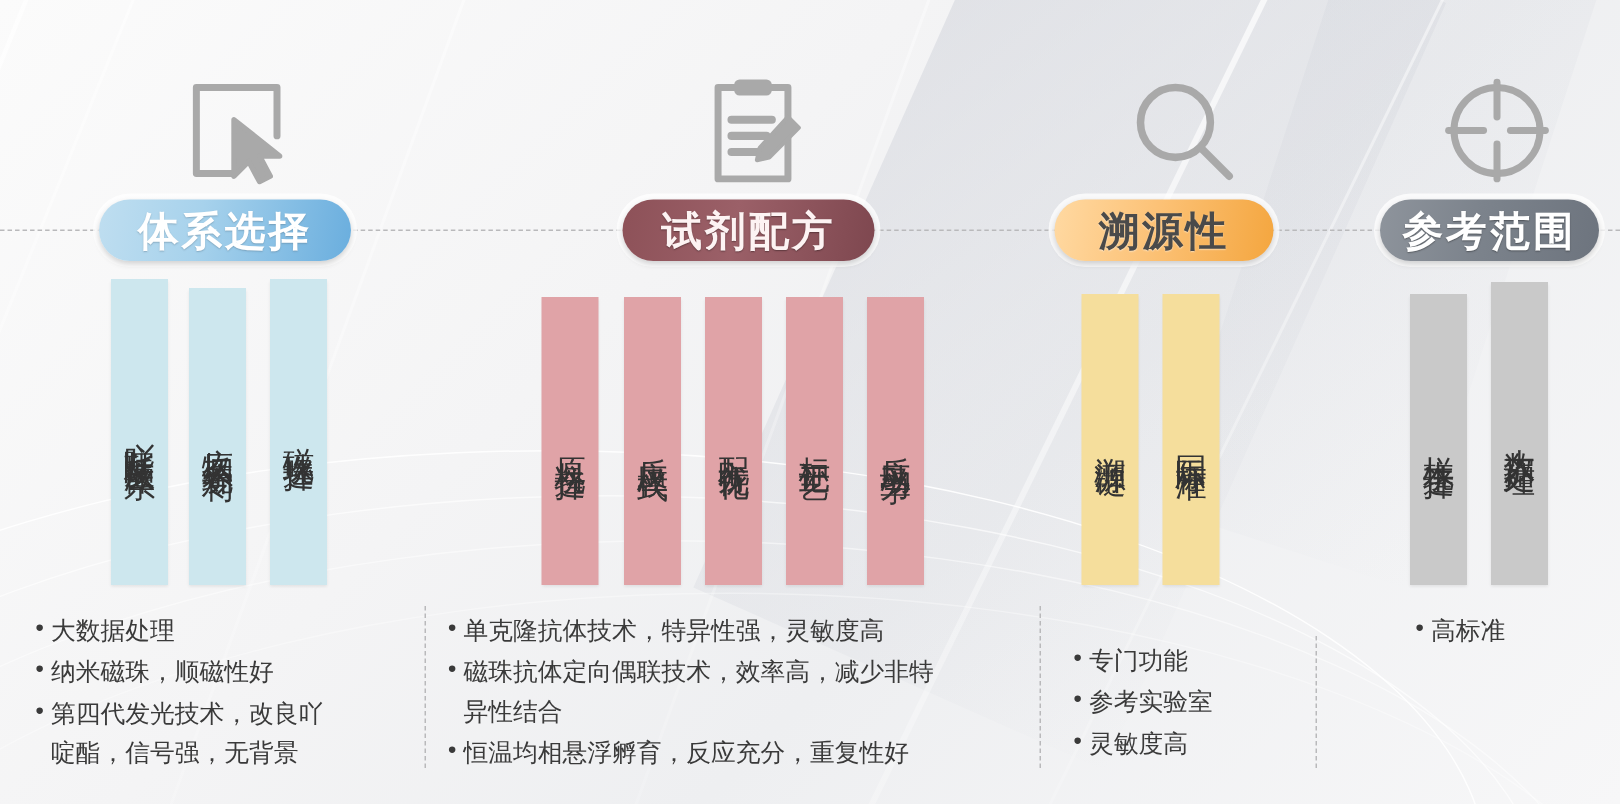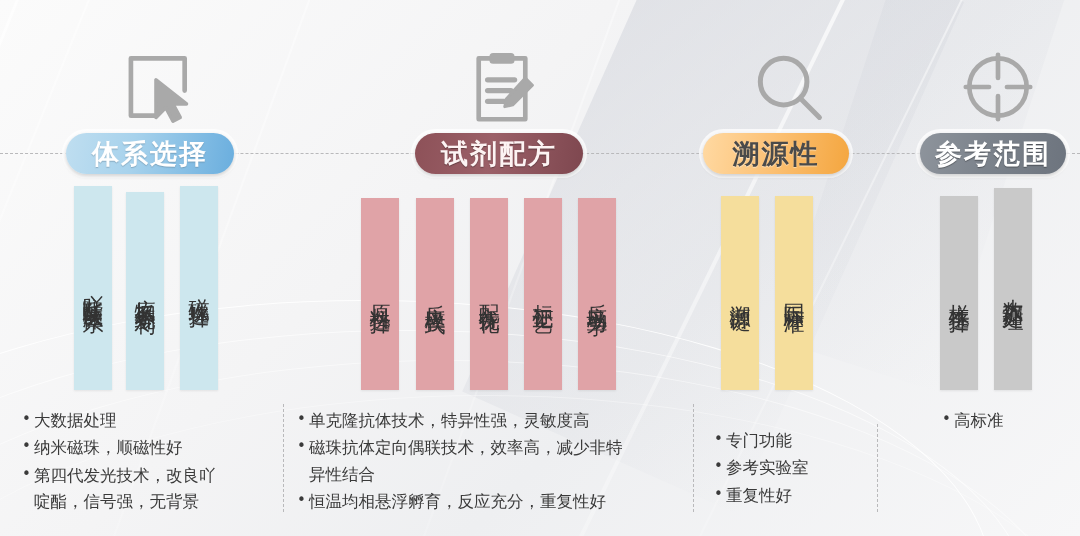--- a/index.html
+++ b/index.html
@@ -273,21 +273,21 @@
       <li>磁珠抗体定向偶联技术，效率高，减少非特
 异性结合</li>
       <li>恒温均相悬浮孵育，反应充分，重复性好</li>
     </ul>
   </div>
 
   <div class="bullets" style="left:714px; top:408px; width:160px;margin-top:20px;">
     <ul>
       <li>专门功能</li>
       <li>参考实验室</li>
-      <li>重复性好</li>
+      <li>灵敏度高</li>
     </ul>
   </div>
 
   <div class="bullets" style="left:942px; top:408px; width:130px;">
     <ul>
       <li>高标准</li>
     </ul>
   </div>
 
 </div>

